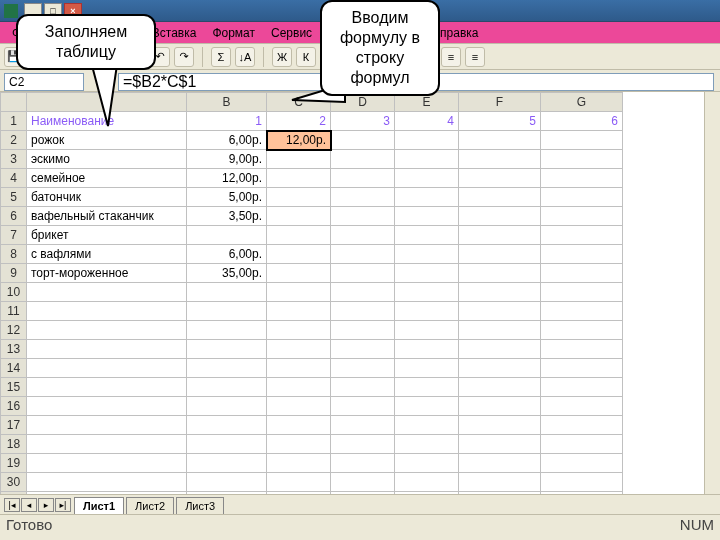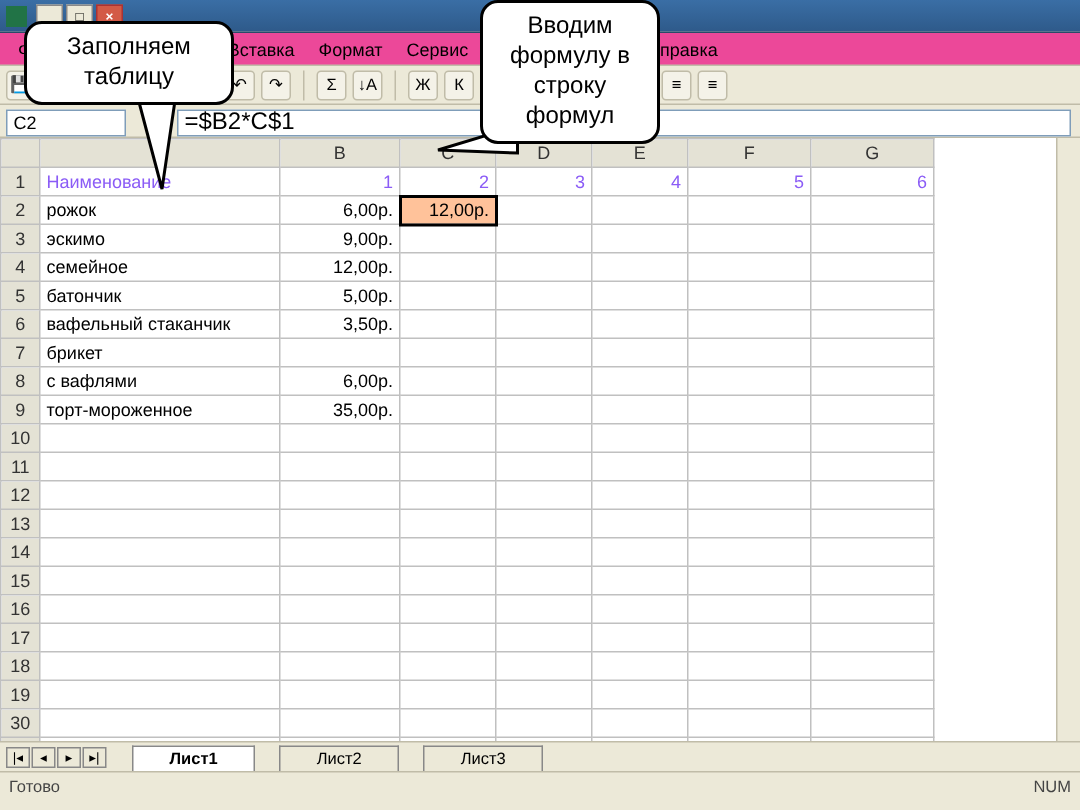--- a/index.html
+++ b/index.html
@@ -27,24 +27,24 @@
   th.colh { height:18px; }
   th.rowh { width:26px; text-align:center; }
   td { padding: 0 4px; }
   td.al-r { text-align: right; }
   td.link { color:#8b5cf6; }
   .thick td { border:1px solid #000; }
   .highlight { background:#ffc29a; }
   .tabs-row { height: 20px; background:#ece9d8; display:flex; align-items:center; border-top:1px solid #c0bca8; font-size:11px; }
   .tabs-row .nav { display:flex; margin-left:4px;}
   .tabs-row .nav div { width:16px; height:14px; border:1px solid #888; background:#ece9d8; margin-right:1px; display:flex; align-items:center; justify-content:center; font-size:9px;}
-  .tabs-row .tab { padding:2px 24px; background:#fff; border:1px solid #888; border-bottom:none; margin-left:16px; position:relative; top:1px; }
+  .tabs-row .tab { padding:2px 8px; background:#fff; border:1px solid #888; border-bottom:none; margin-left:2px; position:relative; top:1px; }
   .tabs-row .tab.active { font-weight:bold; }
   .tabs-row .tab.inactive { background:#ece9d8; }
-  .status-row { height: 20px; background:#ece9d8; display:flex; align-items:center; border-top:1px solid #c0bca8; padding:0 6px; font-size:11px; color:#444; justify-content:space-between;}
+  .status-row { height: 20px; background:#ece9d8; display:flex; align-items:center; border-top:1px solid #c0bca8; padding:0 6px; font-size:15px; color:#444; justify-content:space-between;}
   .callout { position:absolute; background:#fff; border:2px solid #000; border-radius:12px; padding:6px 10px; text-align:center; font-size:16px; line-height:1.25; z-index:50; font-family: Arial, sans-serif;}
   .callout1 { top:14px; left:16px; width:140px; }
   .callout2 { top:0px; left:320px; width:120px; }
   .scrollbar-v { position:absolute; right:0; top:0; bottom:0; width:16px; background:#ece9d8; border-left:1px solid #c0bca8;}
   svg.tail-svg { position:absolute; z-index:48; }
 </style>
 </head>
 <body>
 
 <div class="titlebar">

